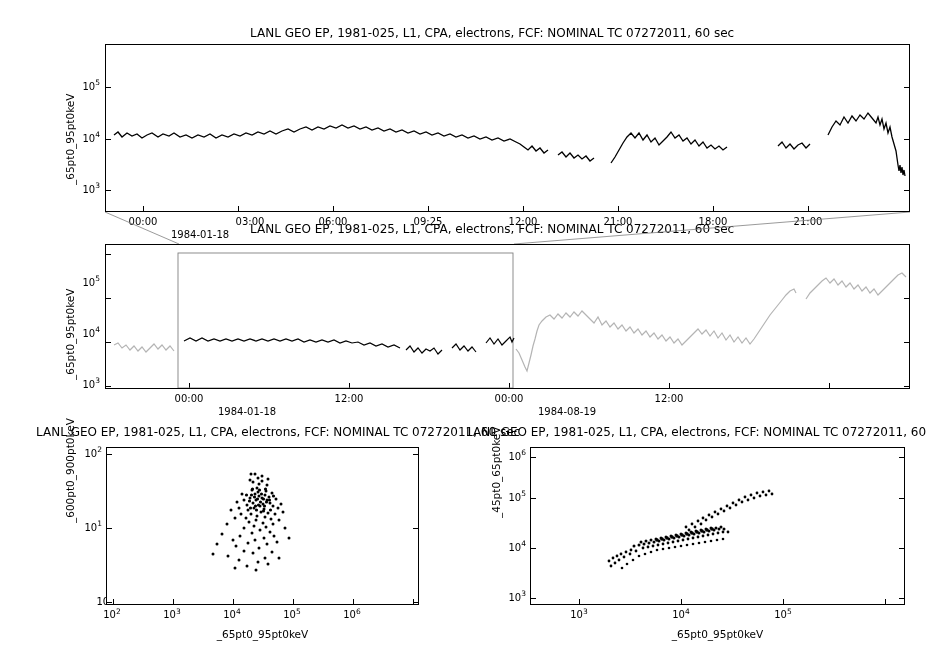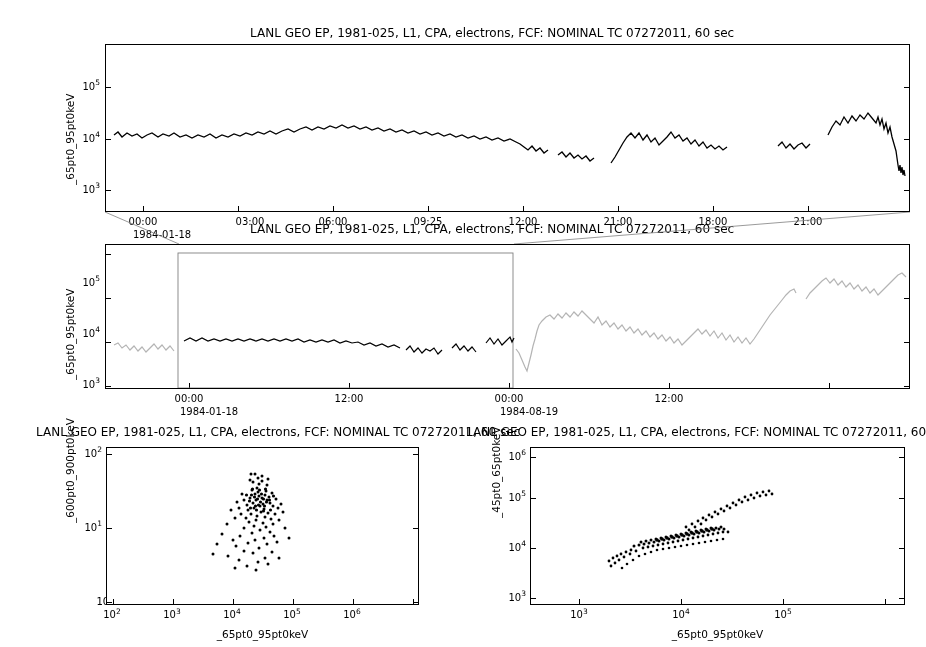--- a/index.html
+++ b/index.html
@@ -60,20 +60,21 @@
   }
   .tick-label-y sup, .tick-label-x sup {
     font-size: 7.5px;
     vertical-align: super;
     line-height: 0;
   }
   .datestamp {
     position: absolute;
     font-size: 10px;
     white-space: nowrap;
+    margin-left: 38px;
   }
   svg { display: block; }
 </style>
 </head>
 <body>
 
 <div class="panel">
   <div class="plot-title" style="left:250px; top:26px;">LANL GEO EP, 1981-025, L1, CPA, electrons, FCF: NOMINAL TC 07272011, 60 sec</div>
 
   <div class="ylabel" style="left:64px; top:185px;">_65pt0_95pt0keV</div>

